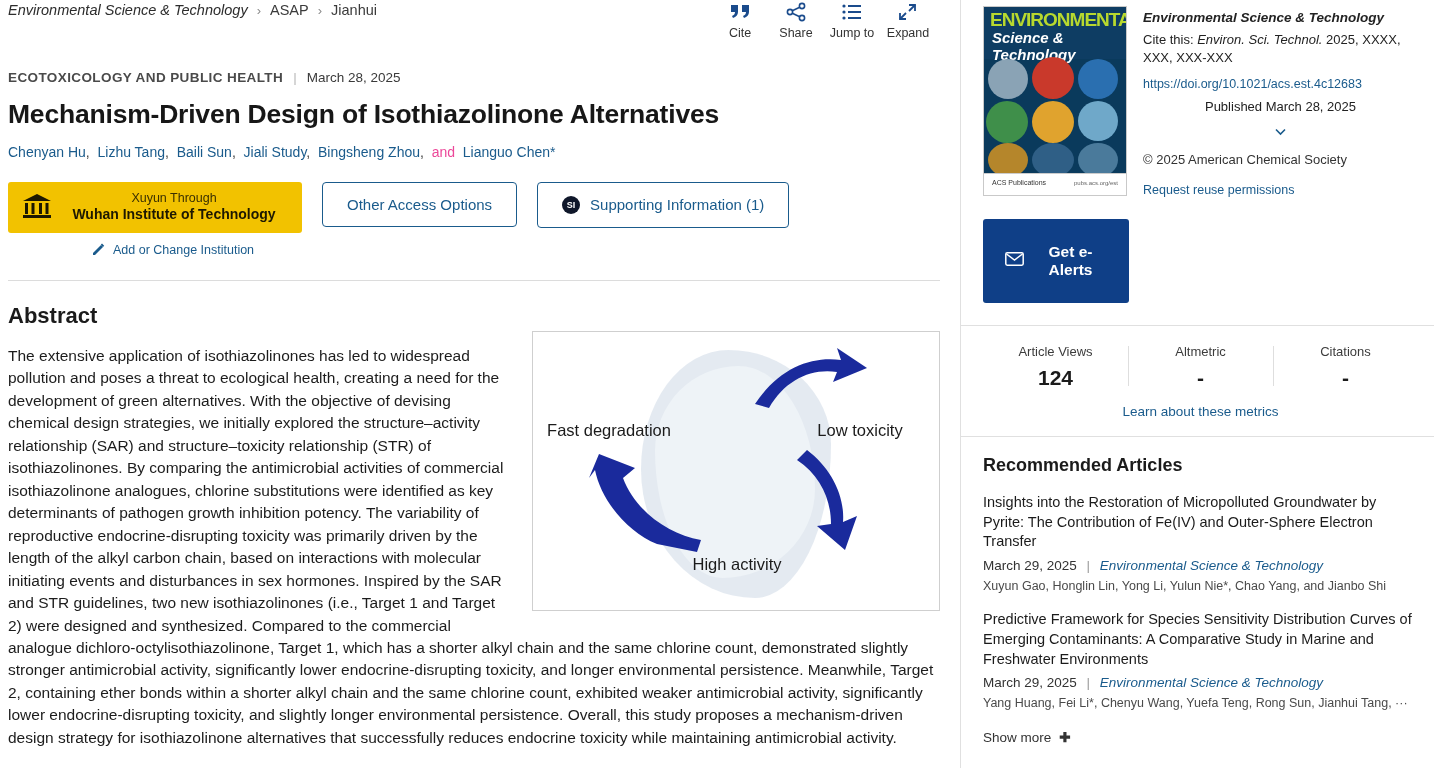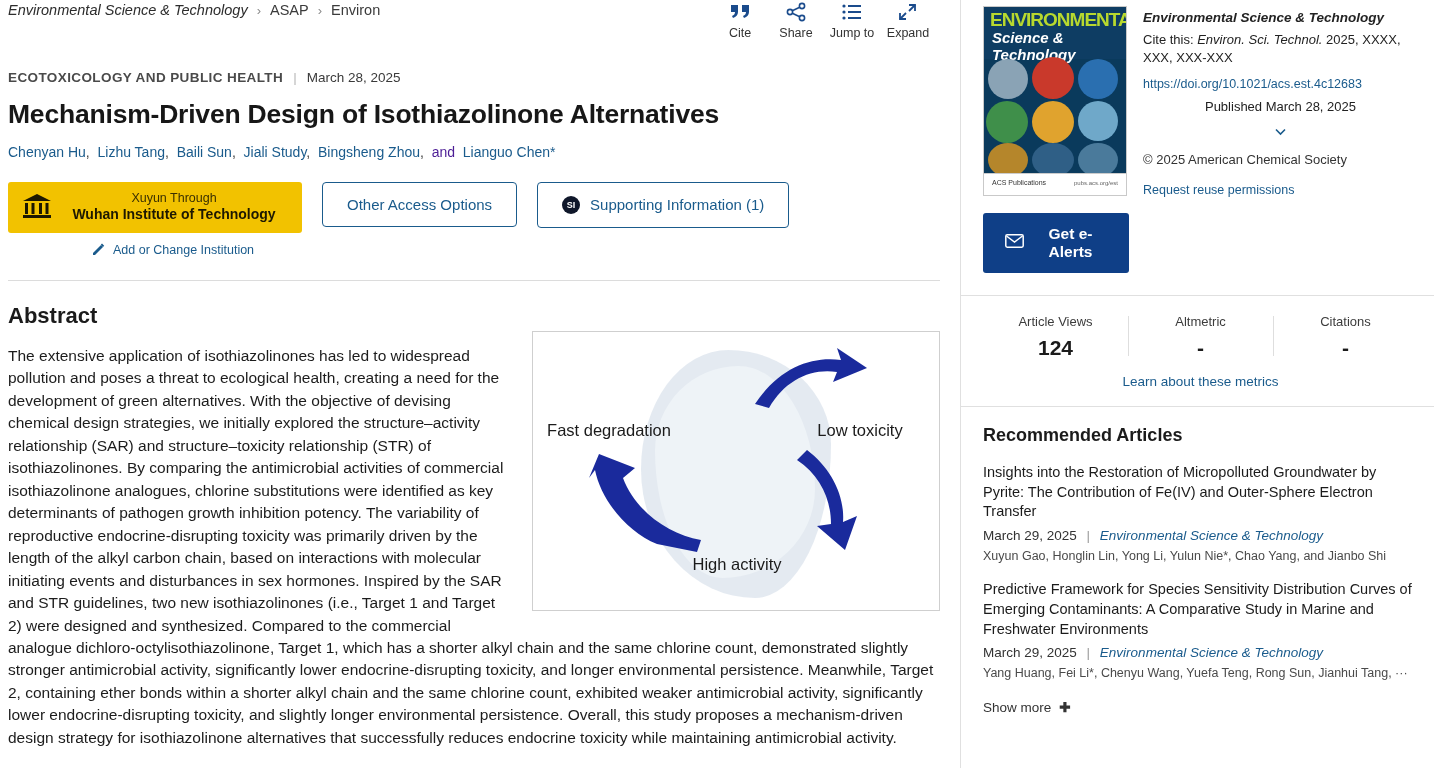--- a/index.html
+++ b/index.html
@@ -39,21 +39,21 @@
   .kicker-date { color: #3a3a3a; }
 
   .title {
     margin: 14px 0 0 0; font-size: 26.5px; line-height: 1.2;
     font-weight: bold; color: #171717; letter-spacing: -0.2px;
   }
 
   .authors { margin-top: 13px; font-size: 14px; color: #1a5b8c; }
   .authors .au { color: #1a5b8c; cursor: pointer; }
   .authors .comma { color: #444; }
-  .authors .and { color: #4c1d95; }
+  .authors .and { color: #ec4899; }
 
   .access-row { margin-top: 22px; display: flex; align-items: flex-start; gap: 20px; }
   .inst-btn {
     background: #f2c200; border: none; border-radius: 3px;
     display: flex; align-items: center; gap: 12px;
     padding: 9px 18px 9px 14px; cursor: pointer; min-width: 294px;
   }
   .inst-btn .bank { flex: 0 0 auto; }
   .inst-txt { text-align: center; flex: 1; line-height: 1.25; }
   .inst-txt .l1 { font-size: 12.5px; color: #3a3000; }
@@ -98,23 +98,23 @@
   .cite-block { font-size: 13px; line-height: 1.45; color: #222; padding-top: 2px; }
   .cite-block .jname { font-weight: bold; font-style: italic; font-size: 13.5px; }
   .cite-block .citeline { margin-top: 3px; }
   .cite-block .citeline i { font-style: italic; }
   .doi { color: #1a5b8c; margin-top: 7px; display: block; cursor: pointer; font-size: 12.5px;}
   .pub { margin-top: 5px; display: flex; align-items: center; gap: 6px; flex-direction: column; }
   .copyright { margin-top: 9px; color: #333; }
   .reuse { margin-top: 11px; color: #1a5b8c; cursor: pointer; font-size: 12.5px; }
 
   .ealert {
-    margin-top: 14px; background: #0f3f87; color: #fff; border: none;
+    margin-top: 20px; background: #0f3f87; color: #fff; border: none;
     border-radius: 3px; font-size: 15.5px; font-weight: bold;
-    padding: 12px 22px; display: flex; align-items: center; gap: 10px;
+    padding: 24px 22px; display: flex; align-items: center; gap: 10px;
     cursor: pointer; width: 146px; justify-content: center;
   }
 
   .metrics-hr { border-top: 1px solid #e0e0e0; margin: 22px -16px 0 -22px; }
   .metrics { display: flex; padding: 18px 0 0 0; }
   .metric { flex: 1; text-align: center; position: relative; }
   .metric + .metric::before {
     content: ""; position: absolute; left: 0; top: 2px; bottom: 4px;
     width: 1px; background: #dedede;
   }
@@ -174,21 +174,21 @@
 <div class="page">
 
   <div class="left">
 
     <div class="breadcrumb-row">
       <div class="breadcrumb">
         <span class="crumb-journal">Environmental Science &amp; Technology</span>
         <span class="sep">›</span>
         <span class="crumb">ASAP</span>
         <span class="sep">›</span>
-        <span class="crumb">Environ</span>
+        <span class="crumb">Jianhui</span>
       </div>
 
       <div class="tools">
         <div class="tool">
           <span>
             <svg width="22" height="20" viewBox="0 0 22 20">
                 <path d="M2 3h7v7c0 3-2 5-5 6l-1-2c2-1 3-2 3-4H2V3zm11 0h7v7c0 3-2 5-5 6l-1-2c2-1 3-2 3-4h-4V3z" fill="#1a4b8c"></path>
               </svg>
           </span>
           <span class="tl">Cite</span>

